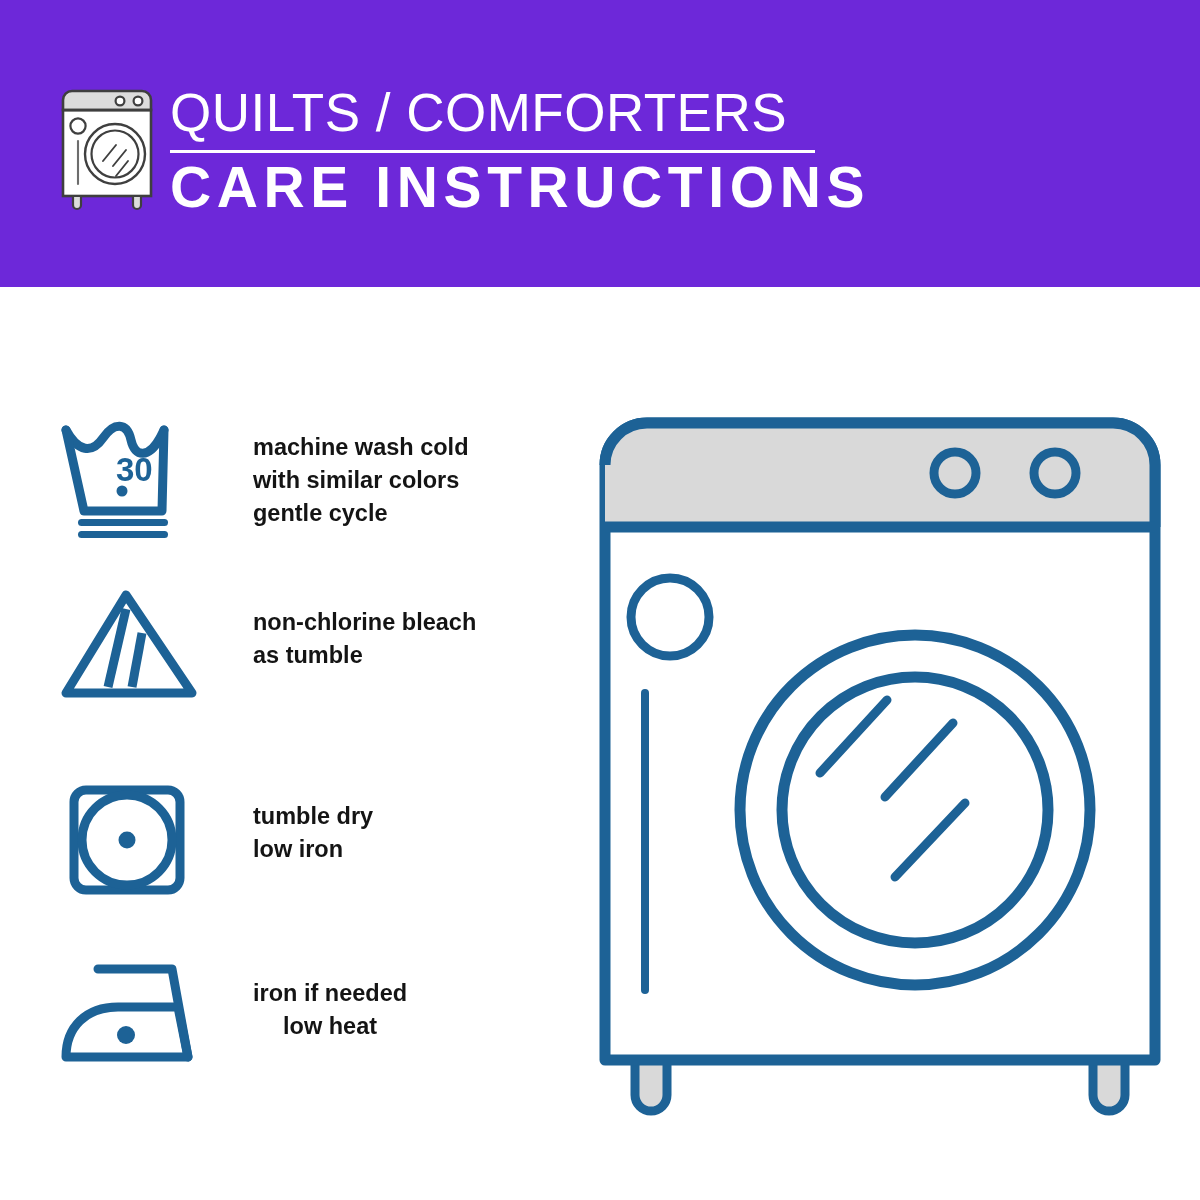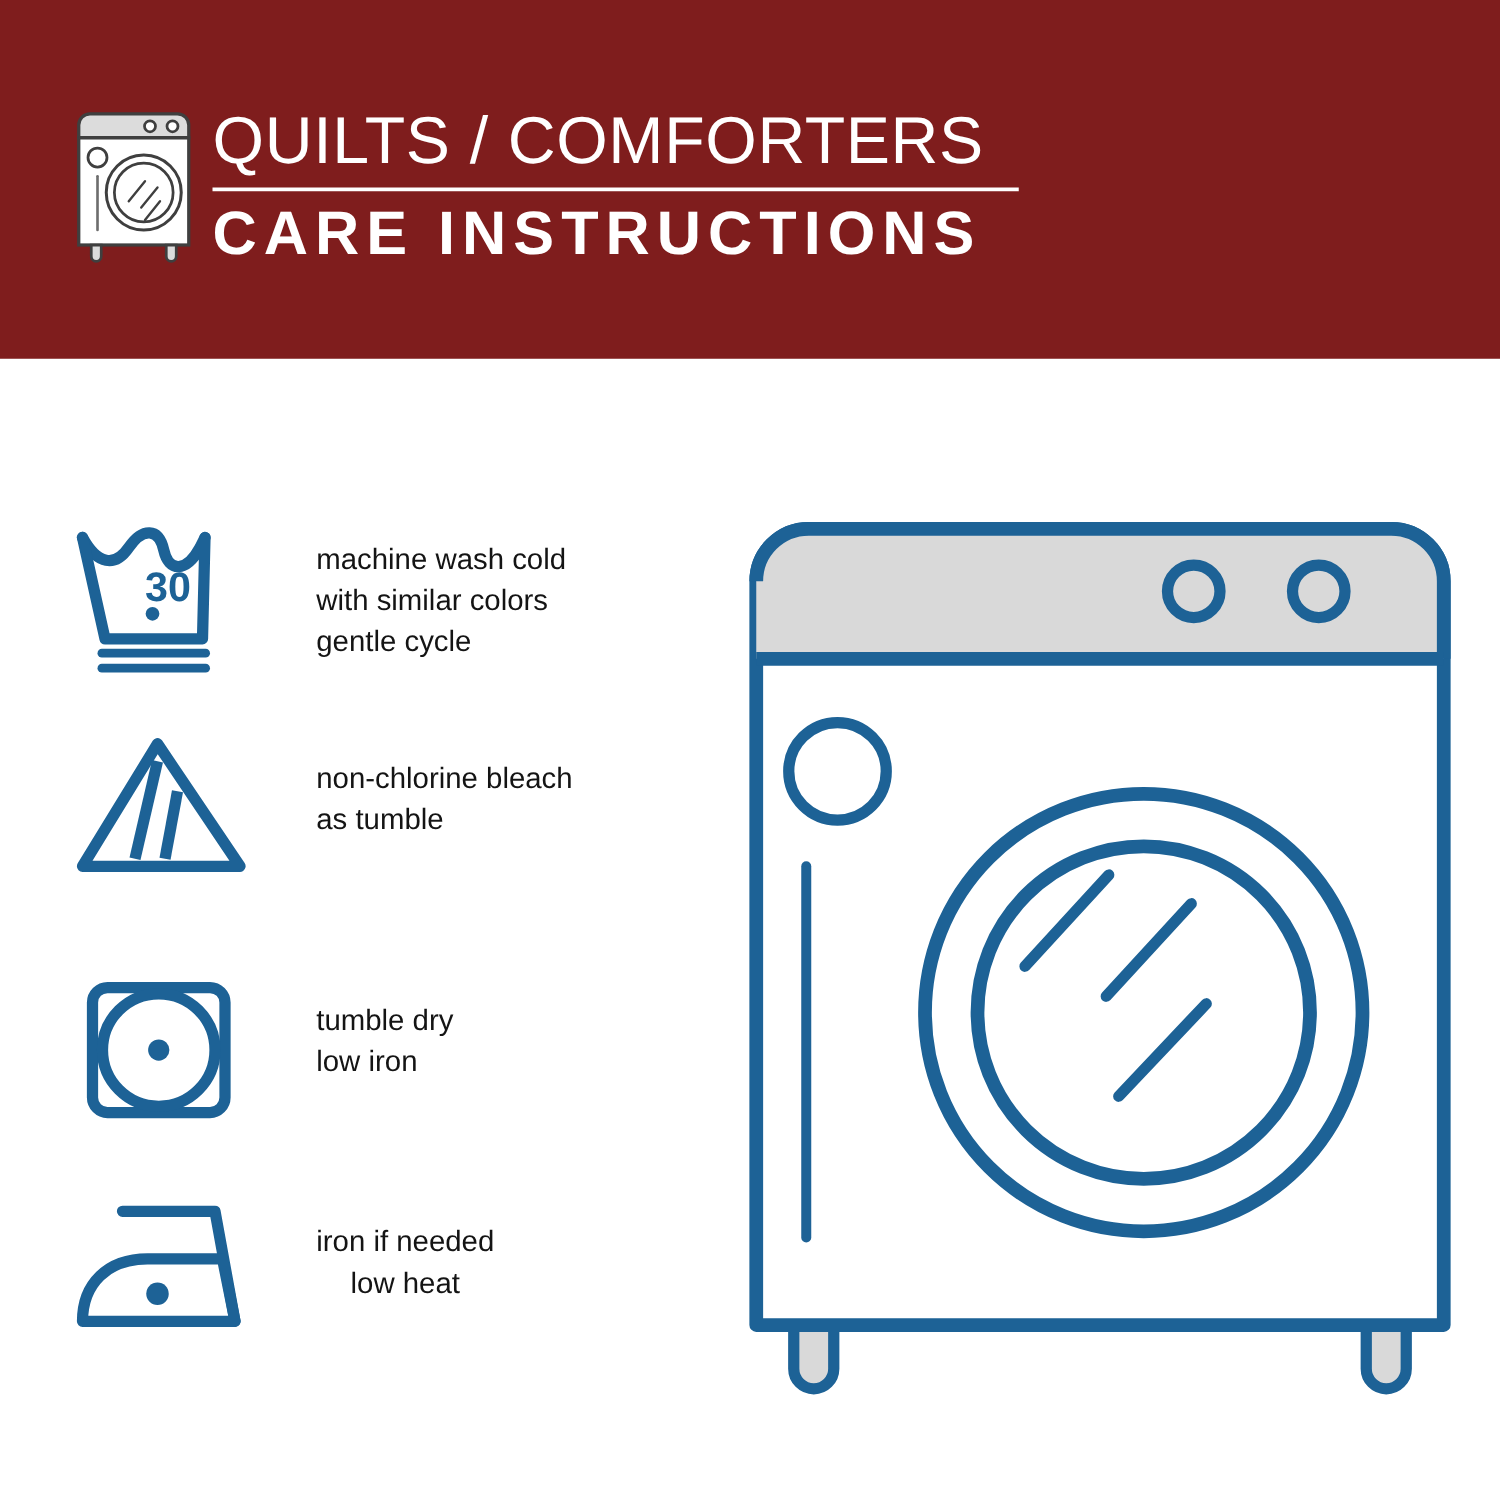--- a/index.html
+++ b/index.html
@@ -18,21 +18,21 @@
     overflow: hidden;
   }
 
   
   .header-band {
     position: absolute;
     left: 0;
     top: 0;
     width: 1200px;
     height: 287px;
-    background: #7f1d1d;
+    background: #6d28d9;
   }
   .header-logo {
     position: absolute;
     left: 54px;
     top: 84px;
     width: 108px;
     height: 128px;
   }
   .header-titles {
     position: absolute;
@@ -48,21 +48,21 @@
     letter-spacing: 0.5px;
     white-space: nowrap;
   }
   .title-rule {
     width: 645px;
     height: 3px;
     background: #ffffff;
     margin: 8px 0 7px 0;
   }
   .title-line2 {
-    font-size: 49px;
+    font-size: 57px;
     line-height: 54px;
     color: #ffffff;
     font-weight: 700;
     letter-spacing: 5.6px;
     white-space: nowrap;
   }
 
   
   .care-list {
     position: absolute;
@@ -82,21 +82,21 @@
     top: 0;
     width: 140px;
     height: 120px;
   }
   .care-item .txt {
     position: absolute;
     left: 253px;
     font-size: 23.5px;
     line-height: 33px;
     color: #141414;
-    font-weight: 400;
+    font-weight: 700;
     white-space: pre-line;
   }
 
   
   #care-item-0 { top: 132px; }
   #care-item-0 .txt { top: 12px; }
   #care-item-1 { top: 300px; }
   #care-item-1 .txt { top: 19px; }
   #care-item-2 { top: 495px; }
   #care-item-2 .txt { top: 18px; }

